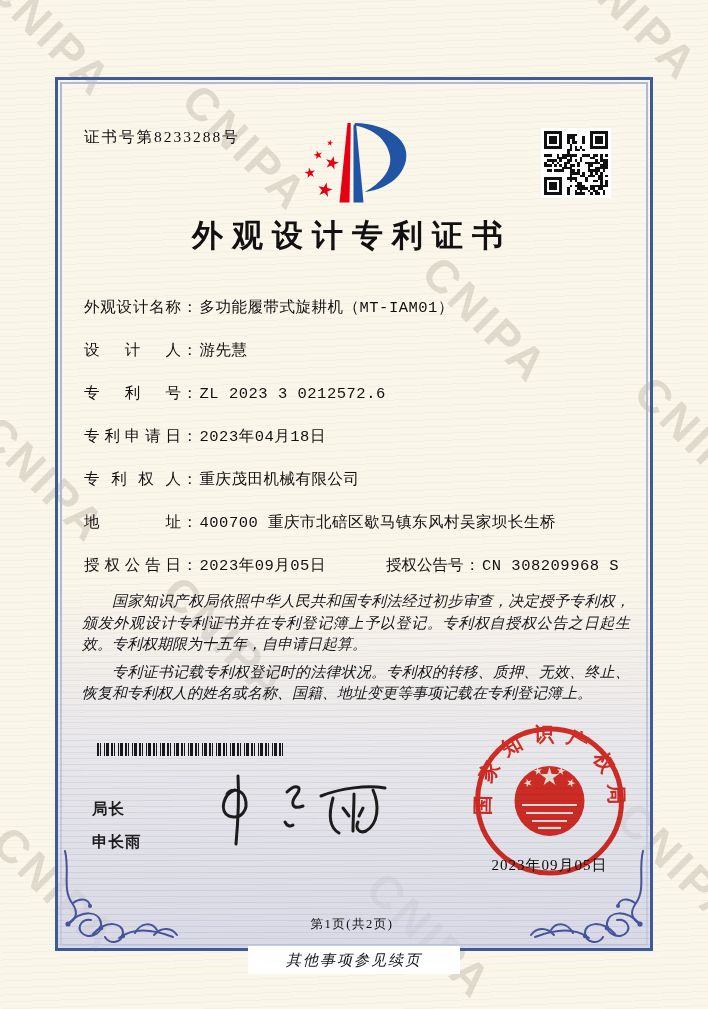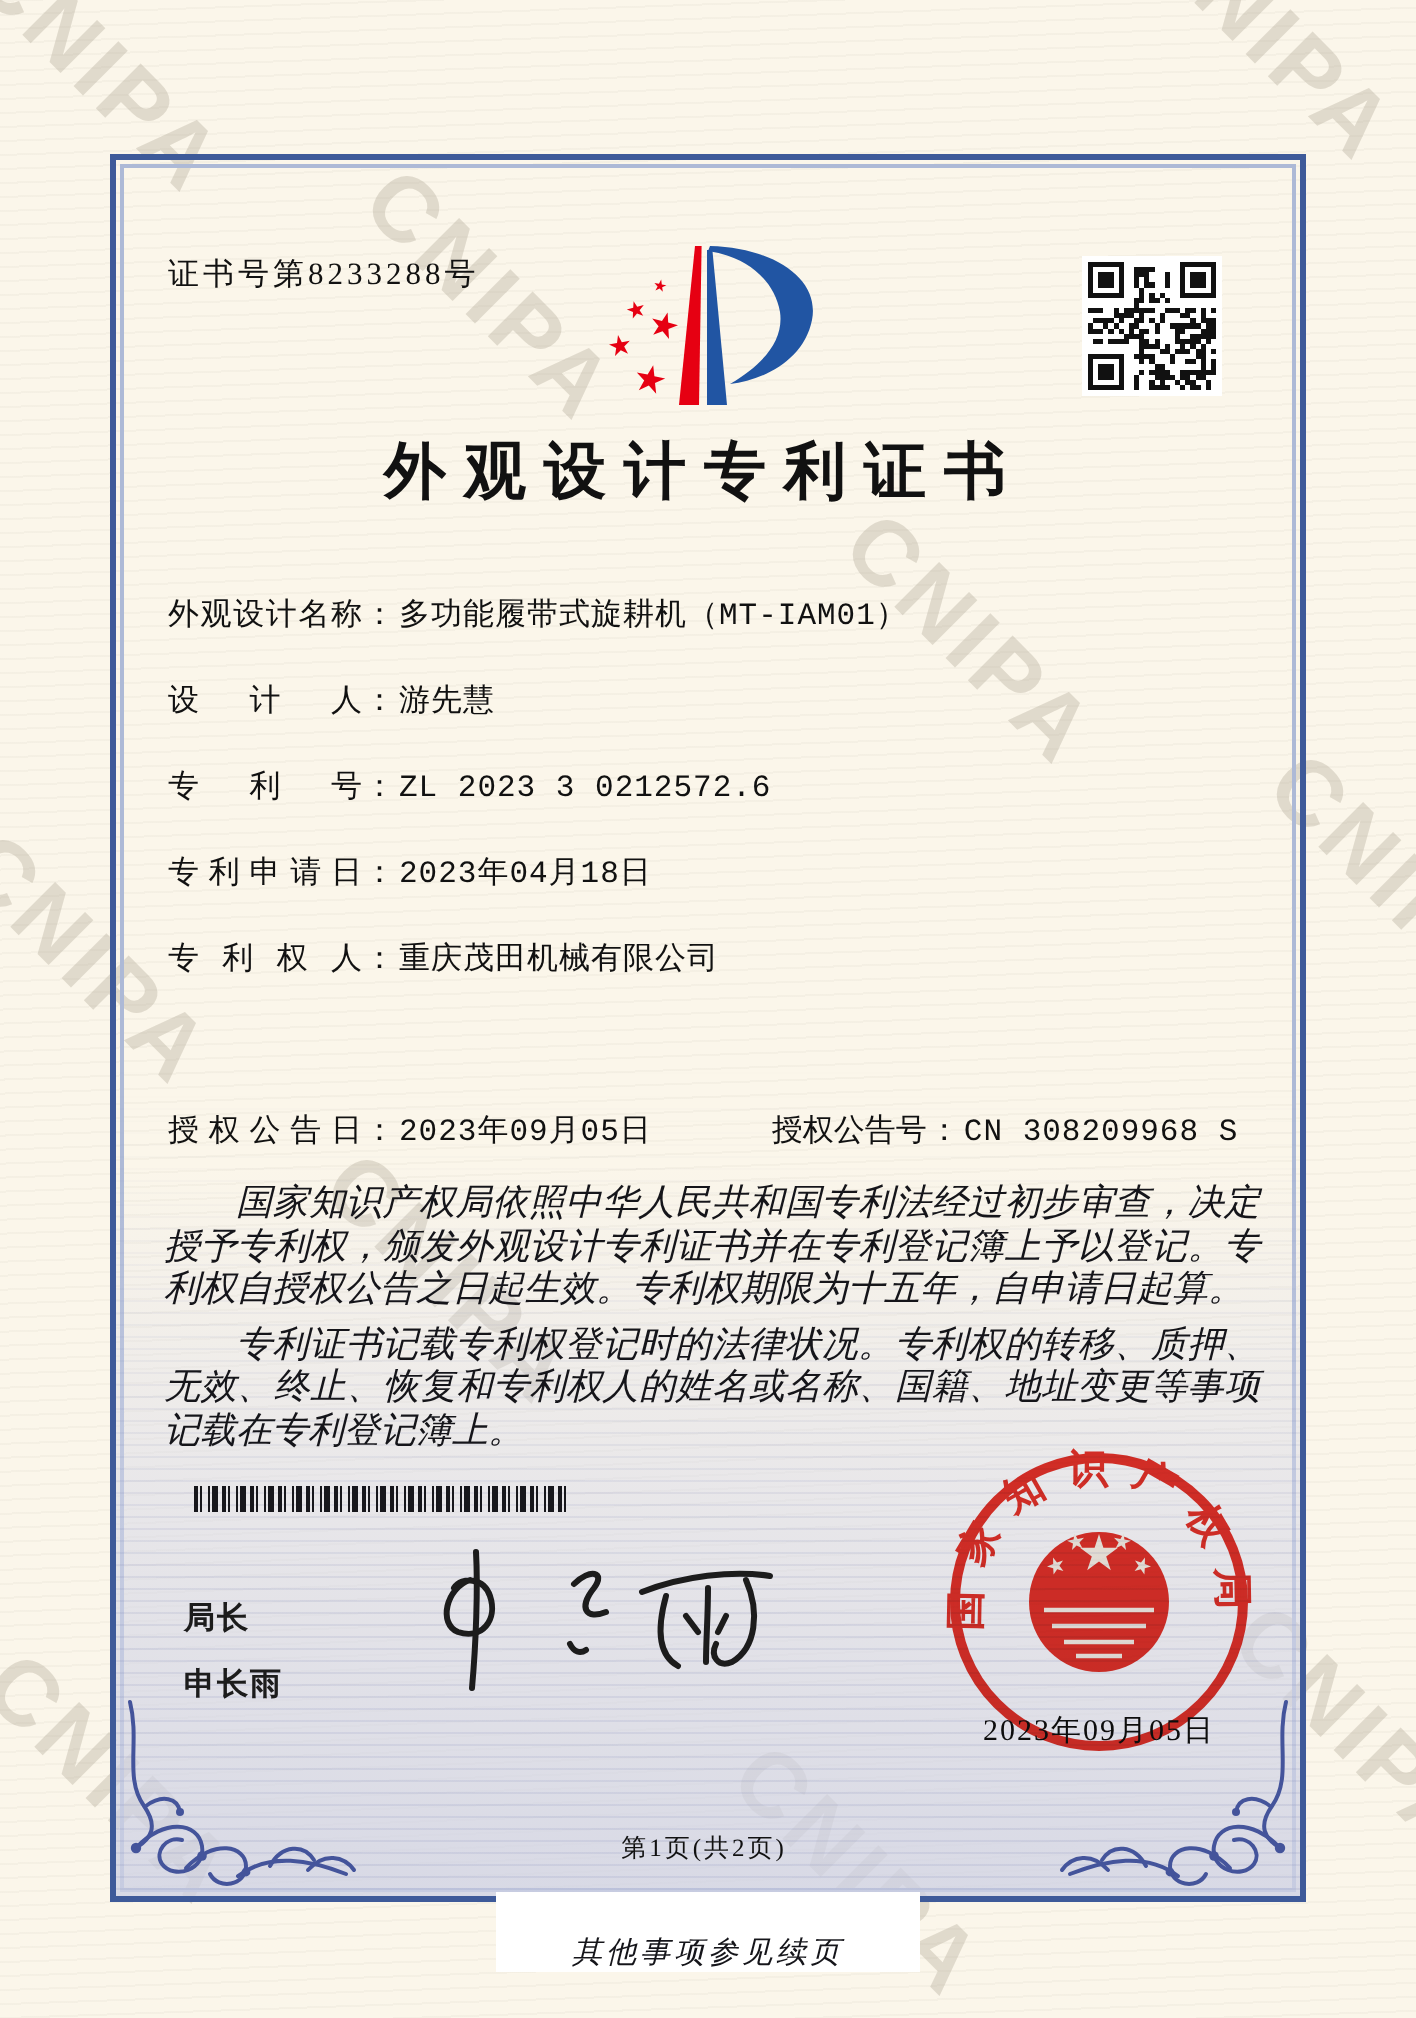--- a/index.html
+++ b/index.html
@@ -27,37 +27,37 @@
   .logo{position:absolute;left:298px;top:112px;z-index:4;}
   .qr{position:absolute;left:541px;top:128px;width:64px;height:64px;background:#fff;padding:3px;z-index:4;}
   .title{position:absolute;left:56px;top:215px;width:592px;text-align:center;font-size:31px;font-weight:bold;
          letter-spacing:9px;z-index:4;}
   .field{position:absolute;left:84px;font-size:15.5px;white-space:nowrap;z-index:4;font-family:Liberation Mono, monospace;}
   .flabel{display:inline-block;width:97px;text-align:justify;text-align-last:justify;vertical-align:bottom;}
   .colon{margin:0 2px 0 1px;}
   .fvalue{letter-spacing:.5px;}
   .field2{margin-left:60px;}
   .notice{position:absolute;left:82px;top:591px;width:548px;z-index:4;font-style:italic;
-          font-size:18px;line-height:21.5px;text-align:justify;color:#15151a;}
+          font-size:15px;line-height:21.5px;text-align:justify;color:#15151a;}
   .notice p{margin:0 0 6px 0;text-indent:2em;}
   .barcode{position:absolute;left:97px;top:743px;width:186px;height:13px;z-index:4;
      background:repeating-linear-gradient(90deg,#17171c 0 2px,transparent 2px 3px,#17171c 3px 4px,
      transparent 4px 7px,#17171c 7px 8px,transparent 8px 9px,#17171c 9px 12px,transparent 12px 14px);}
   .director,.director-name{position:absolute;left:92px;z-index:4;font-family:"Liberation Sans","DejaVu Sans",sans-serif;
       font-size:15.5px;color:#1c1c1c;letter-spacing:1px;font-weight:bold;}
   .director{top:799px;}
   .director-name{top:832px;}
   .signature{position:absolute;left:205px;top:770px;z-index:5;}
   .seal{position:absolute;left:462px;top:717px;z-index:5;opacity:.95;mix-blend-mode:multiply;}
   .seal-date{position:absolute;left:462px;top:856px;width:175px;text-align:center;font-size:15px;
       color:#0d0d0d;letter-spacing:1px;z-index:6;}
   .page-num{position:absolute;left:56px;top:916px;width:592px;text-align:center;font-size:12.5px;
       letter-spacing:1.5px;z-index:4;}
-  .cont-strip{position:absolute;left:248px;top:946px;width:212px;height:40px;background:#ffffff;z-index:7;
-      display:flex;align-items:flex-end;justify-content:center;}
+  .cont-strip{position:absolute;left:248px;top:946px;width:212px;height:28px;background:#ffffff;z-index:7;
+      display:flex;align-items:center;justify-content:center;}
   .cont-strip span{font-style:italic;font-size:15px;letter-spacing:2px;color:#15151a;}
 </style>
 </head>
 <body>
 
 <div class="page">
 
   <span class="wm" style="left:-28px;top:6px">CNIPA</span>
   <span class="wm" style="left:558px;top:-10px">CNIPA</span>
   <span class="wm" style="left:168px;top:120px">CNIPA</span>
@@ -144,20 +144,23 @@
     <span class="flabel">设计人</span><span class="colon">：</span><span class="fvalue">游先慧</span>
   </div>
   <div class="field" style="top:383px">
     <span class="flabel">专利号</span><span class="colon">：</span><span class="fvalue">ZL 2023 3 0212572.6</span>
   </div>
   <div class="field" style="top:426px">
     <span class="flabel">专利申请日</span><span class="colon">：</span><span class="fvalue">2023年04月18日</span>
   </div>
   <div class="field" style="top:469px">
     <span class="flabel">专利权人</span><span class="colon">：</span><span class="fvalue">重庆茂田机械有限公司</span>
+  </div>
+  <div class="field" style="top:512px">
+    <span class="flabel">地址</span><span class="colon">：</span><span class="fvalue">400700 重庆市北碚区歇马镇东风村吴家坝长生桥</span>
   </div>
   <div class="field" style="top:555px">
     <span class="flabel">授权公告日</span><span class="colon">：</span><span class="fvalue">2023年09月05日</span><span class="field2"><span>授权公告号</span><span class="colon">：</span><span class="fvalue">CN 308209968 S</span></span>
   </div>
 
   <div class="notice">
     <p>国家知识产权局依照中华人民共和国专利法经过初步审查，决定授予专利权，颁发外观设计专利证书并在专利登记簿上予以登记。专利权自授权公告之日起生效。专利权期限为十五年，自申请日起算。</p>
     <p>专利证书记载专利权登记时的法律状况。专利权的转移、质押、无效、终止、恢复和专利权人的姓名或名称、国籍、地址变更等事项记载在专利登记簿上。</p>
   </div>
 

